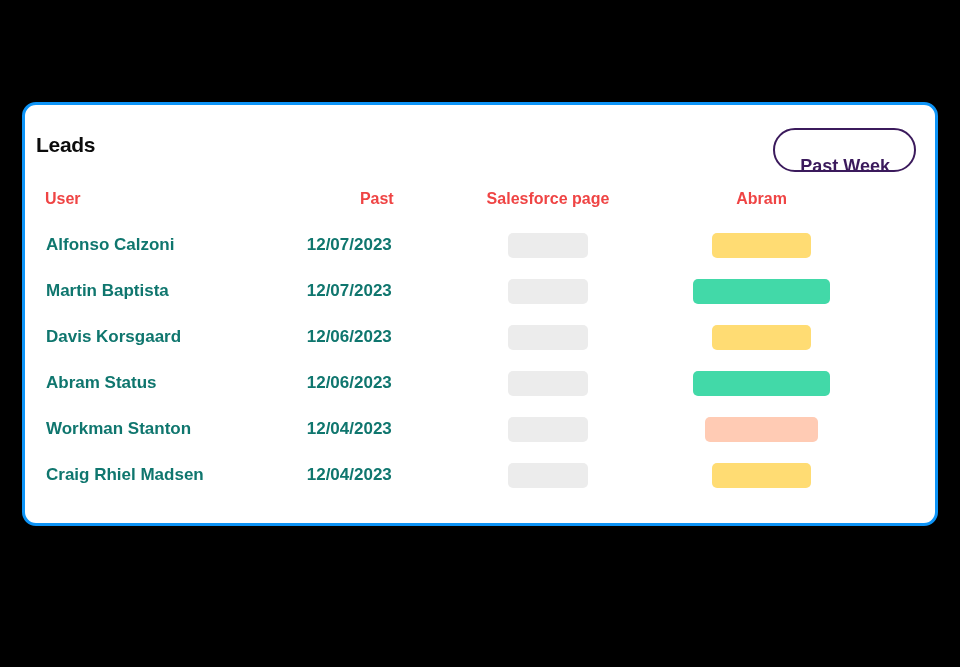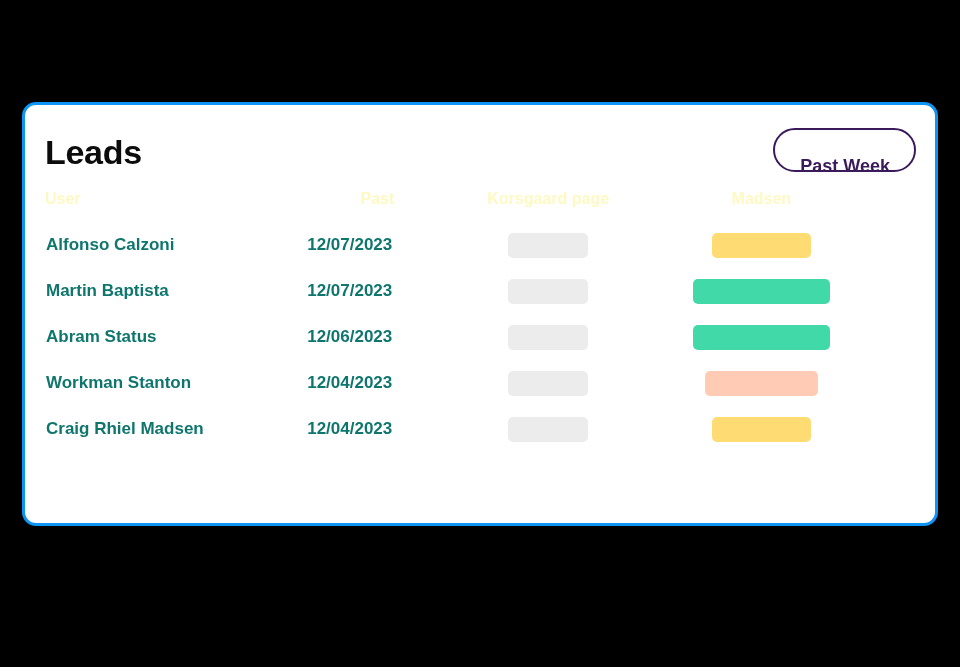--- a/index.html
+++ b/index.html
@@ -2,26 +2,26 @@
 <html><head>
 <meta charset="utf-8">
 <style>
   html,body{margin:0;padding:0;}
   body{width:960px;height:667px;background:#000000;overflow:hidden;
        font-family:"Liberation Sans", sans-serif;}
   #stage{position:relative;width:960px;height:667px;}
   #flow{position:absolute;left:0;top:0;width:960px;height:667px;pointer-events:none;}
   .card{position:absolute;left:22px;top:102px;width:916px;height:424px;
         background:#ffffff;border:3px solid #0d94f7;border-radius:14px;box-sizing:border-box;}
-  .card-title{position:absolute;left:45px;top:133px;font-size:34px;font-weight:bold;color:#0c0c0c;letter-spacing:-0.3px;}
+  .card-title{position:absolute;left:36px;top:133px;font-size:21px;font-weight:bold;color:#0c0c0c;letter-spacing:-0.3px;}
   .pill{position:absolute;right:44px;top:128px;height:44px;border:2px solid #3b1a5c;border-radius:22px;
         display:flex;align-items:center;gap:9px;padding:0 15px 0 16px;box-sizing:border-box;color:#3b1a5c;}
   .pill-label{font-size:18px;font-weight:bold;margin-top:32px;}
   table.leads{position:absolute;left:45px;top:190px;width:830px;border-collapse:collapse;}
-  table.leads th{font-size:16px;font-weight:bold;color:#fef9c3;padding:0 0 14px 0;}
+  table.leads th{font-size:16px;font-weight:bold;color:#ef4444;padding:0 0 14px 0;}
   table.leads td{font-size:17px;font-weight:bold;color:#0f766e;height:44px;}
   .th-user,.td-user{text-align:left;}
   .sf-ph{width:80px;height:25px;border-radius:5px;background:#ececec;margin:0 auto;}
   .badge{height:25px;border-radius:5px;margin:0 auto;}
 </style>
 </head>
 <body>
 
 <div id="stage">
   <svg id="flow" viewBox="0 0 960 667">
@@ -41,22 +41,22 @@
   <div class="pill">
     <span></span>
     <span class="pill-label">Past Week</span>
     <span></span>
   </div>
   <table class="leads">
     <thead>
         <tr>
       <th class="th-user">User</th>
       <th>Past</th>
-      <th>Korsgaard page</th>
-      <th>Madsen</th>
+      <th>Salesforce page</th>
+      <th>Abram</th>
     </tr>
       </thead>
     <tbody id="rows">
         <tr>
           <td class="td-user">Alfonso Calzoni</td>
           <td>12/07/2023</td>
           <td>
             <div class="sf-ph"></div>
           </td>
           <td>
@@ -64,20 +64,30 @@
           </td>
         </tr>
         <tr>
           <td class="td-user">Martin Baptista</td>
           <td>12/07/2023</td>
           <td>
             <div class="sf-ph"></div>
           </td>
           <td>
             <div class="badge" style="background: rgb(66, 217, 168); width: 137px;"></div>
+          </td>
+        </tr>
+        <tr>
+          <td class="td-user">Davis Korsgaard</td>
+          <td>12/06/2023</td>
+          <td>
+            <div class="sf-ph"></div>
+          </td>
+          <td>
+            <div class="badge" style="background: rgb(255, 220, 115); width: 99px;"></div>
           </td>
         </tr>
         <tr>
           <td class="td-user">Abram Status</td>
           <td>12/06/2023</td>
           <td>
             <div class="sf-ph"></div>
           </td>
           <td>
             <div class="badge" style="background: rgb(66, 217, 168); width: 137px;"></div>

